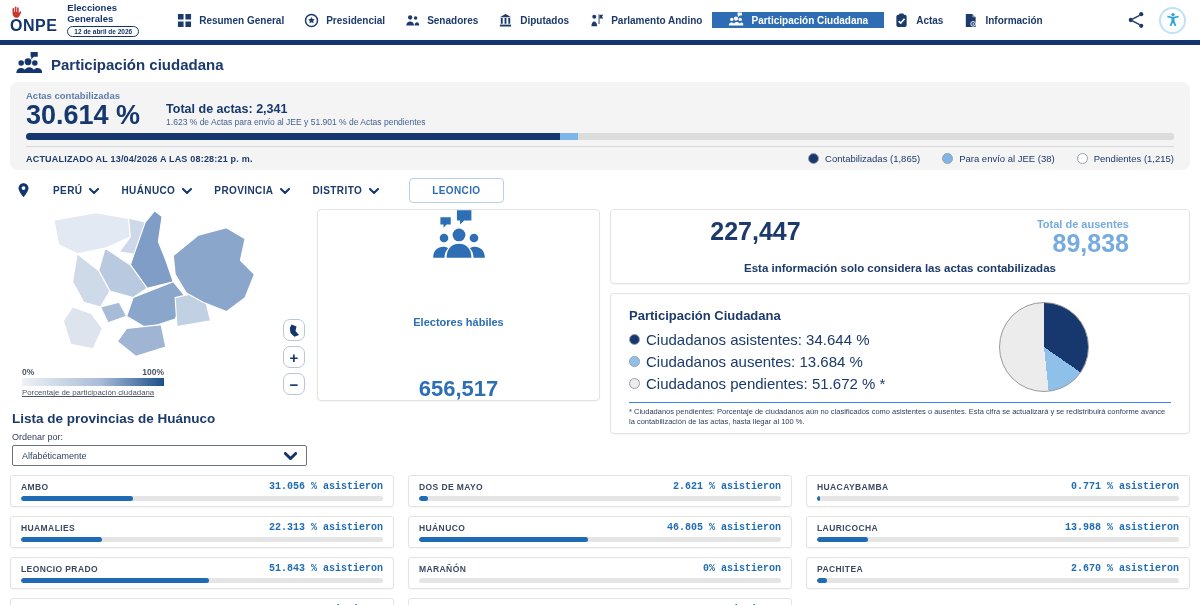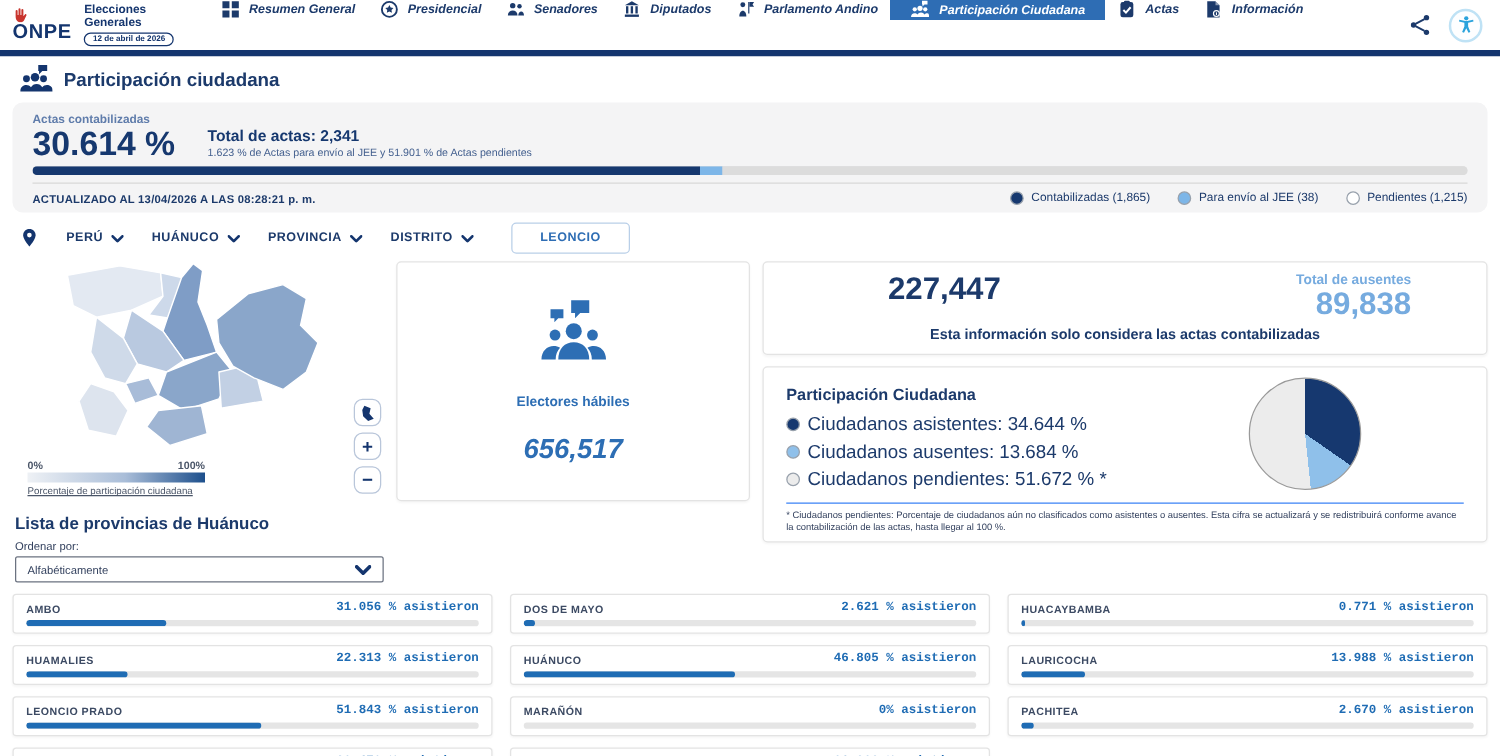--- a/index.html
+++ b/index.html
@@ -8,21 +8,21 @@
 
   
   header { height:40px; display:flex; align-items:stretch; padding-left:10px; }
   .header-bar { height:5px; background:#14356e; }
   .brand { display:flex; align-items:center; gap:10px; padding-right:14px; }
   .onpe { display:flex; flex-direction:column; align-items:flex-start; line-height:1; }
   .onpe-text { font-size:16px; font-weight:800; color:#14356e; letter-spacing:.5px; }
   .brand-title { display:flex; flex-direction:column; font-size:9.5px; font-weight:800; color:#14356e; line-height:1.15; }
   .date-badge { margin-top:2px; border:1px solid #14356e; border-radius:7px; font-size:6.5px; font-weight:700;
     color:#14356e; padding:1px 6px; text-align:center; }
-  nav { display:flex; align-items:flex-start; margin-left:14px;font-style:italic; }
+  nav { display:flex; align-items:center; margin-left:14px; }
   .nav-item { display:flex; align-items:center; gap:7px; padding:0 10px; cursor:pointer;
     font-size:10px; font-weight:600; color:#1c3a6b; white-space:nowrap; }
   .nav-item svg { display:block; }
   .nav-item.active { background:#2e6db4; color:#fff; padding:0 16px; }
   .header-actions { margin-left:auto; display:flex; align-items:center; gap:14px; padding-right:14px; }
   .acc-btn { width:27px; height:27px; border-radius:50%; border:2px solid #bfe2f5; background:#fdfeff;
     display:flex; align-items:center; justify-content:center; color:#2ba3dc; }
 
   
   .page-title-row { display:flex; align-items:center; gap:9px; margin:6px 0 5px 14px; }
@@ -61,24 +61,24 @@
   .map-panel { width:297px; position:relative; }
   .map-scale { position:absolute; left:12px; bottom:4px; width:142px; }
   .map-scale-labels { display:flex; justify-content:space-between; font-size:8.5px; color:#4a5568; font-weight:600; }
   .map-scale-bar { height:8px; margin-top:1px; background:linear-gradient(90deg,#eef1f5,#a9bdd8 55%,#1d4f8c); }
   .map-scale-caption { font-size:7.8px; color:#4a5568; margin-top:2px;text-decoration:underline; }
   .map-zoom { position:absolute; right:2px; top:110px; display:flex; flex-direction:column; gap:5px; }
   .zoom-btn { width:22px; height:22px; border-radius:7px; border:1px solid #b9c6da; background:#fff;
     color:#14356e; font-size:15px; font-weight:700; line-height:1; display:flex; align-items:center;
     justify-content:center; cursor:pointer; font-family:"Liberation Sans", sans-serif; }
   .electores-panel { flex:1; border:1px solid #e3e3e3; border-radius:4px; background:#fff;
-    display:flex; flex-direction:column; align-items:center; justify-content:center; gap:20px;
+    display:flex; flex-direction:column; align-items:center; justify-content:space-between; gap:10px;
     box-shadow:0 1px 2px rgba(0,0,0,.04); }
   .electores-label { font-size:11px; font-weight:800; color:#2d6eb4; margin-top:2px; }
-  .electores-value { font-size:22px; font-weight:800; color:#2d6eb4; line-height:1;font-style:italic; }
+  .electores-value { font-size:22px; font-weight:800; color:#2d6eb4; line-height:1; }
   .right-col { width:580px; display:flex; flex-direction:column; gap:9px; }
   .attendance-panel { border:1px solid #e3e3e3; border-radius:4px; background:#fff; padding:8px 0 9px;
     box-shadow:0 1px 2px rgba(0,0,0,.04); }
   .attendance-cells { display:flex; }
   .att-cell { width:50%; text-align:center; }
   .att-cell.absent { text-align:right; padding-right:60px; color:#76abdf; }
   .att-label { font-size:11px; font-weight:800; }
   .att-value { font-size:25px; font-weight:800; line-height:1.05; }
   .att-note { text-align:center; font-size:11.5px; font-weight:800; margin-top:5px; }
 

